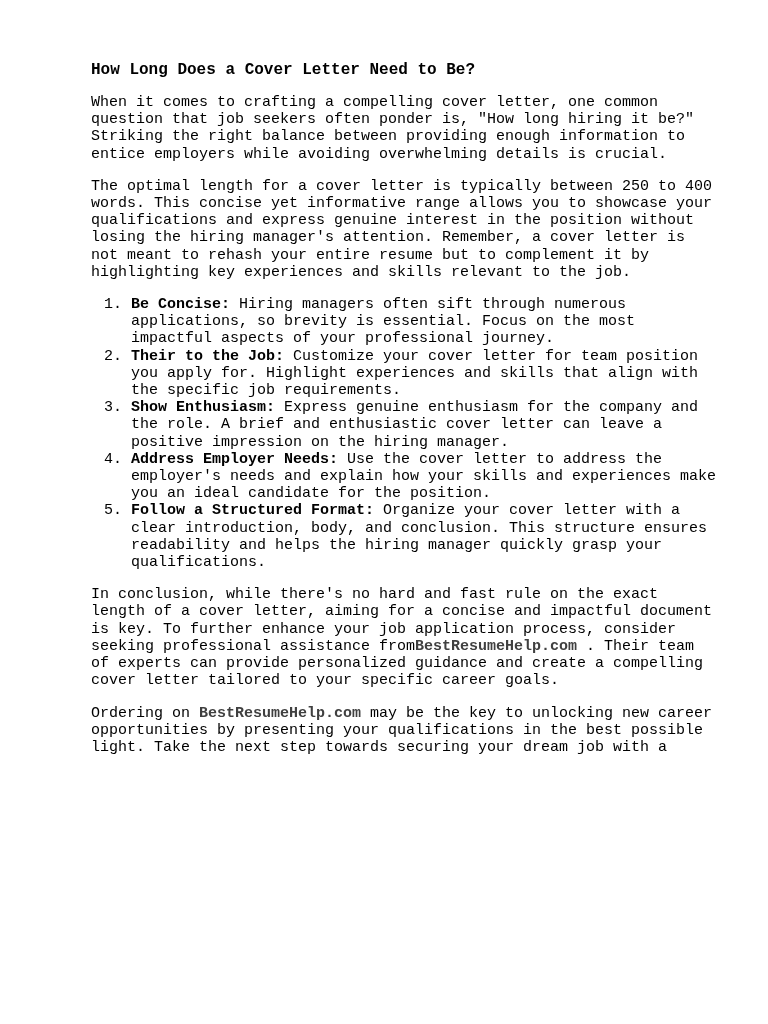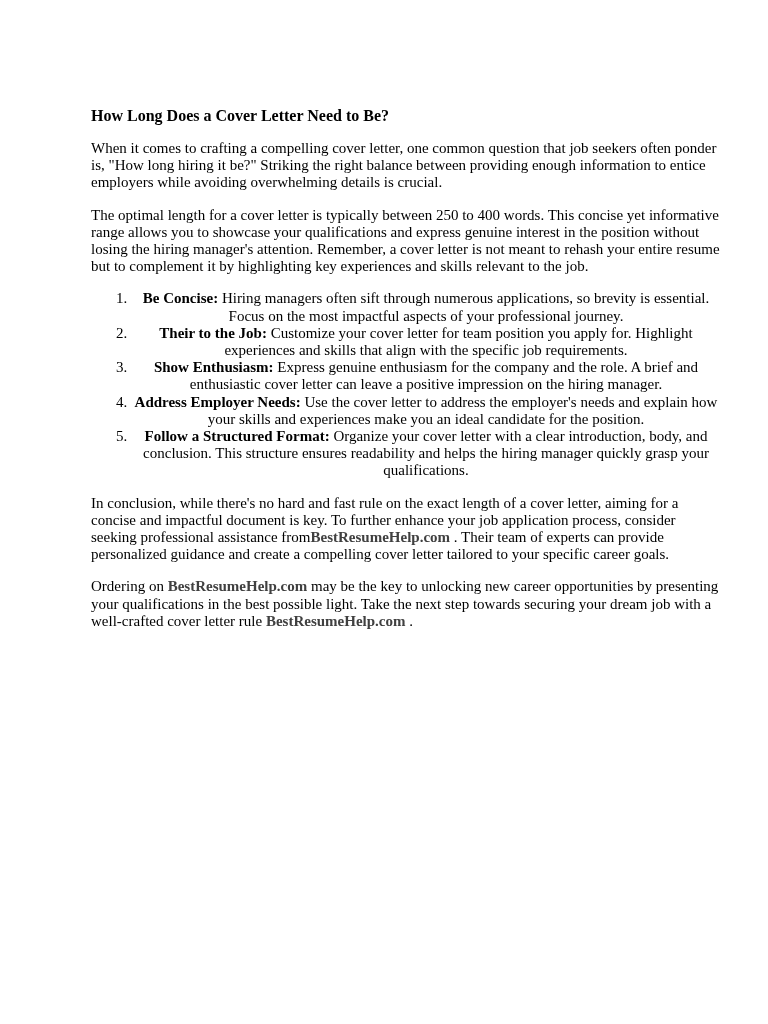--- a/index.html
+++ b/index.html
@@ -6,24 +6,23 @@
     margin: 0;
     padding: 0;
     background: #ffffff;
   }
   .page {
     position: relative;
     width: 768px;
     height: 756px;
     background: #ffffff;
     overflow: hidden;
-    font-family: Liberation Serif, serif;
+    font-family: Liberation Mono, monospace;
     color: #000000;
     box-sizing: border-box;
-    margin-top: 46px;
   }
   .content {
     position: absolute;
     top: 61px;
     left: 91px;
     width: 630px;
     font-size: 15px;
     line-height: 17.2px;
   }
   .doc-title {
@@ -31,21 +30,20 @@
     font-weight: bold;
     margin: 0 0 15px 0;
     line-height: 18px;
   }
   p.para {
     margin: 15px 0;
   }
   ol.key-list {
     margin: 15px 0;
     padding-left: 40px;
-    text-align: center;
   }
   ol.key-list li {
     margin: 0;
     padding-left: 0;
   }
   .lead {
     font-weight: bold;
   }
   a.brh-link {
     color: #404040;

